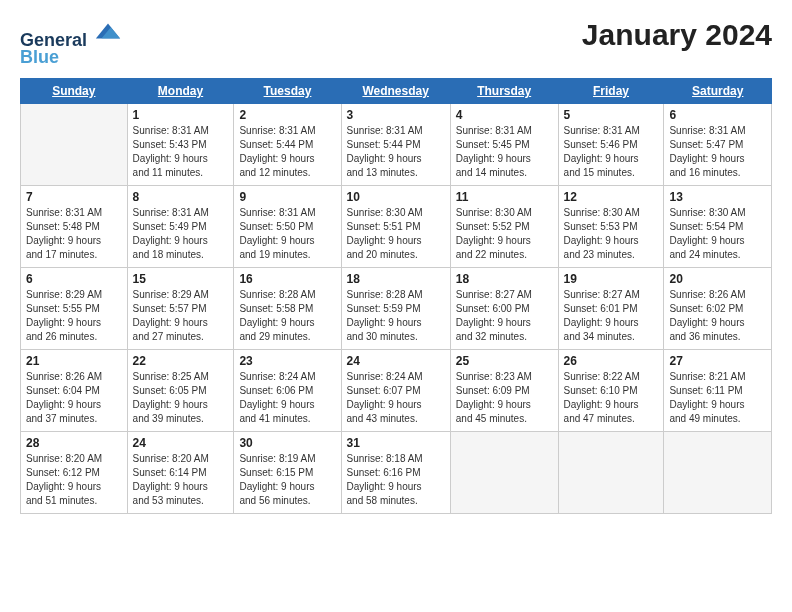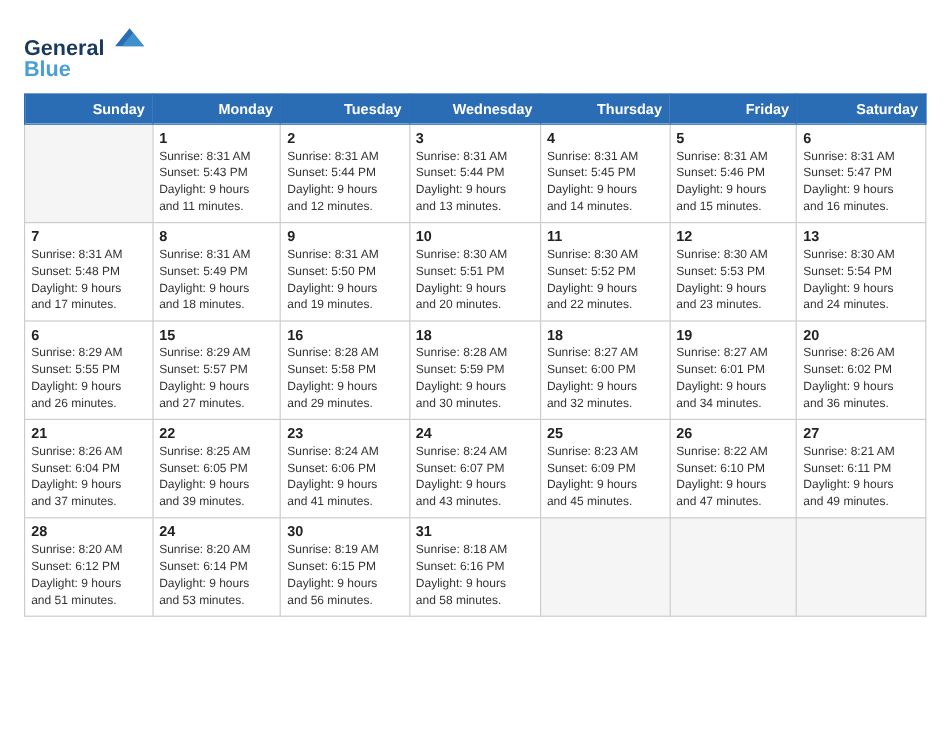--- a/index.html
+++ b/index.html
@@ -50,25 +50,26 @@
       color: #555;
     }
     .calendar {
       width: 100%;
       border-collapse: collapse;
       font-size: 10.5px;
     }
     .calendar thead tr th {
       background-color: #2a6db5;
       color: #fff;
-      text-align: right;
+      text-align: center;
       padding: 5px 6px;
       font-size: 12px;
       font-weight: bold;
       border: 1px solid #2a6db5;
+      text-decoration: underline;
     }
     .calendar tbody tr td {
       border: 1px solid #ccc;
       vertical-align: top;
       padding: 4px 5px;
       width: 113px;
       height: 82px;
       background: #fff;
     }
     .calendar tbody tr:nth-child(odd) td {
@@ -102,20 +103,21 @@
             <svg class="logo-icon" viewBox="0 0 30 30" xmlns="http://www.w3.org/2000/svg">
               <polygon points="2,22 15,6 28,22" fill="#2a6db5"></polygon>
               <polygon points="8,22 18,10 28,22" fill="#4a9fd4" opacity="0.7"></polygon>
             </svg>
           </span>
         </div>
         <div style="color:#4a9fd4;font-size:18px;font-weight:bold;margin-top:-4px;">Blue</div>
       </div>
     </div>
     <div class="title-block">
+      <div class="main-title">January 2024</div>
     </div>
   </div>
 
   <table class="calendar">
     <thead>
       <tr>
       <th>Sunday</th>
           <th>Monday</th>
           <th>Tuesday</th>
           <th>Wednesday</th>

